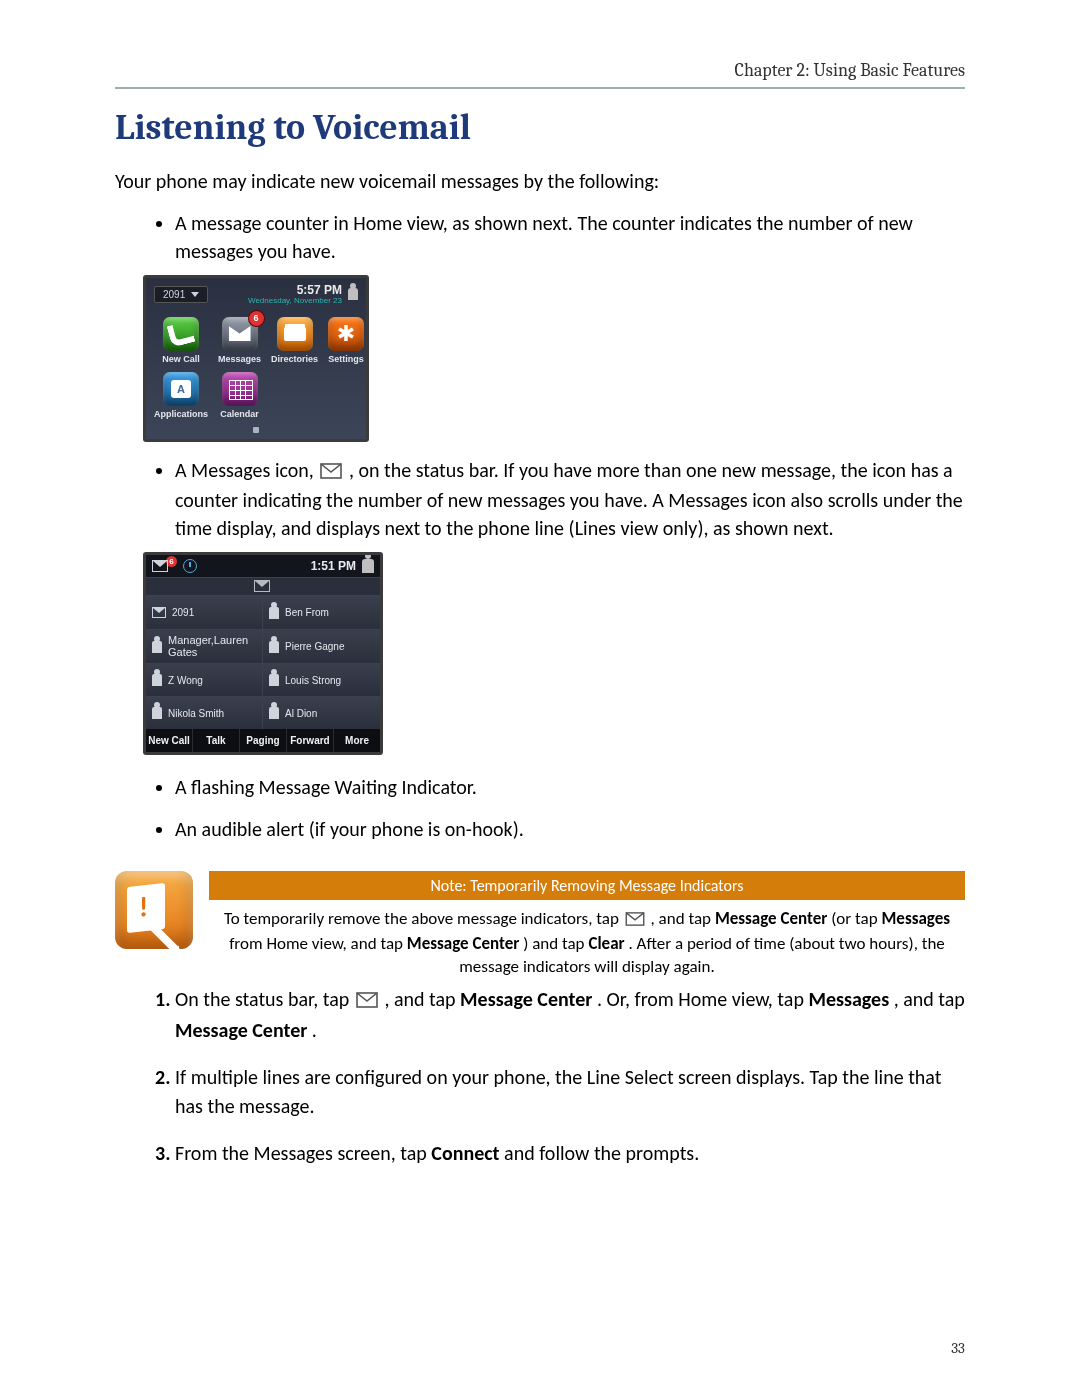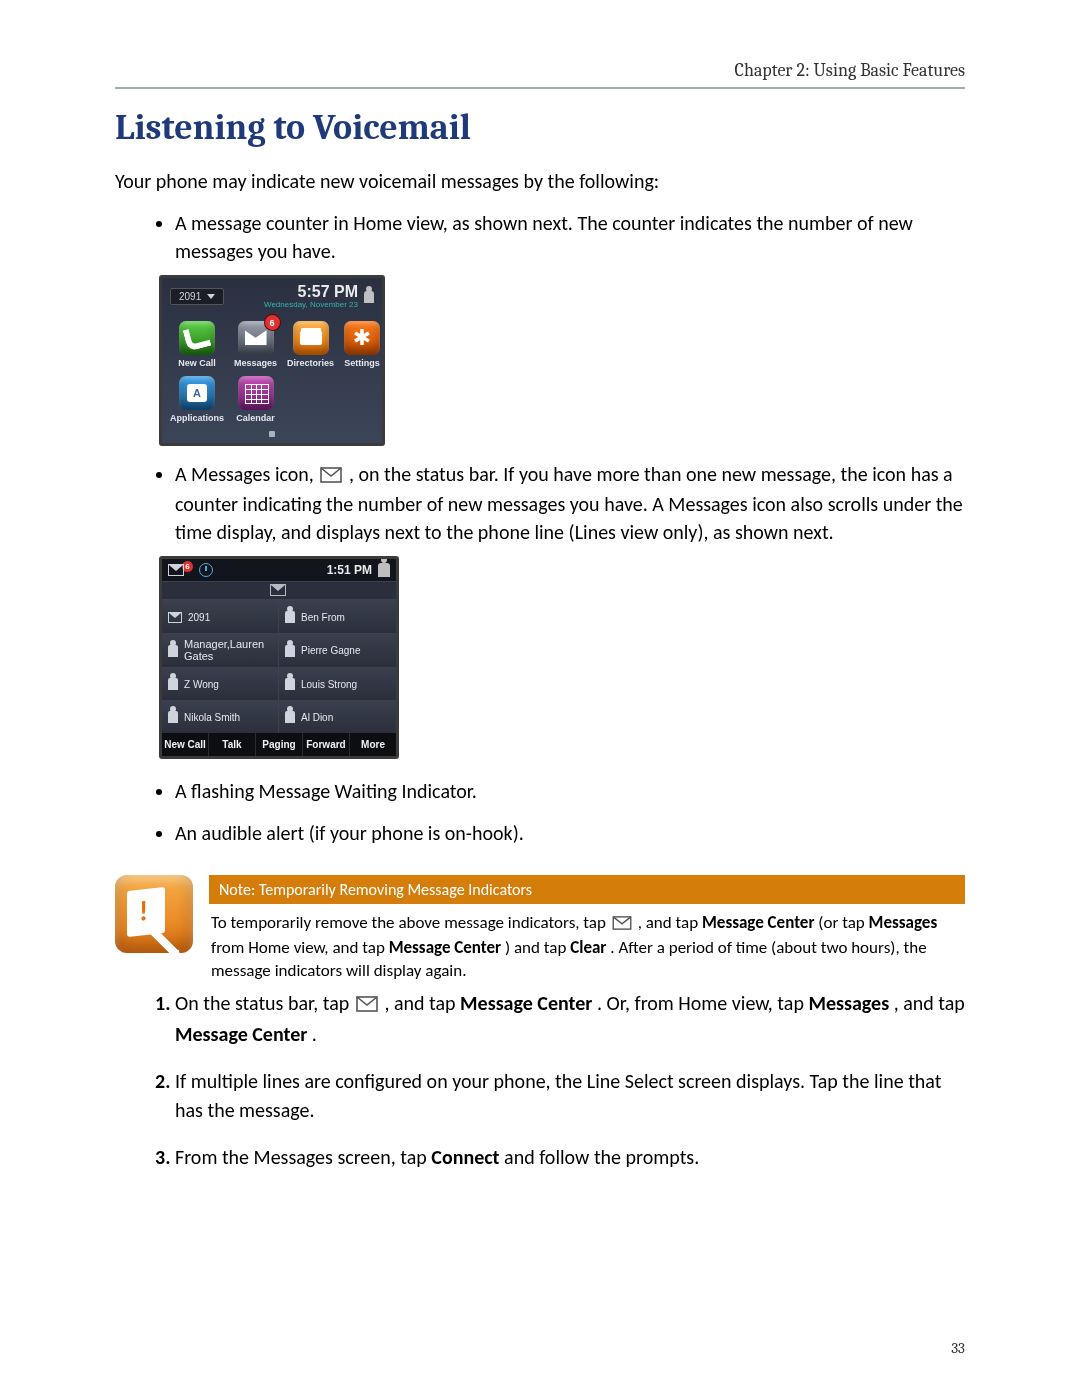--- a/index.html
+++ b/index.html
@@ -121,21 +121,21 @@
     border-left: 4px solid transparent;
     border-right: 4px solid transparent;
     border-top: 5px solid #cfd3dc;
     display: inline-block;
   }
   .ph-top-right {
     margin-left: auto;
     text-align: right;
     line-height: 1.05;
   }
-  .ph-time { color: #eaeaea; font-size: 16px; font-weight: bold; }
+  .ph-time { color: #eaeaea; font-size: 12px; font-weight: bold; }
   .ph-date { color: #2fb7b0; font-size: 8px; }
   .ph-user-dot {
     width: 10px; height: 12px;
     background: #bfbfbf;
     border-radius: 3px 3px 0 0;
     margin-left: 6px;
     position: relative;
   }
   .ph-user-dot::before {
     content: "";
@@ -346,20 +346,21 @@
     border-right: 1px solid #2a2c34;
   }
   .lv-skey:last-child { border-right: none; }
 
   
   .note {
     display: flex;
     gap: 16px;
     margin: 28px 0 0 0;
     align-items: flex-start;
+    text-align: center;
   }
   .note-ic {
     width: 78px; height: 78px;
     border-radius: 12px;
     background: linear-gradient(#f7b04a,#e27110);
     box-shadow: inset 0 -10px 18px rgba(0,0,0,.25), inset 0 6px 8px rgba(255,255,255,.35);
     position: relative;
     flex: 0 0 auto;
   }
   .note-ic-inner {
@@ -392,21 +393,21 @@
     color: #fff;
     font-size: 16px;
     padding: 5px 10px;
   }
   .note-text {
     font-size: 17px;
     line-height: 1.35;
     padding: 8px 2px 0 2px;
   }
 
-  .indent-img { margin-left: 44px; }
+  .indent-img { margin-left: 28px; }
 
 </style>
 </head>
 <body>
 
 <div class="page">
   <div class="chapter-line">Chapter 2: Using Basic Features</div>
   <hr class="hr">
 
   <h1 class="title">Listening to Voicemail</h1>

